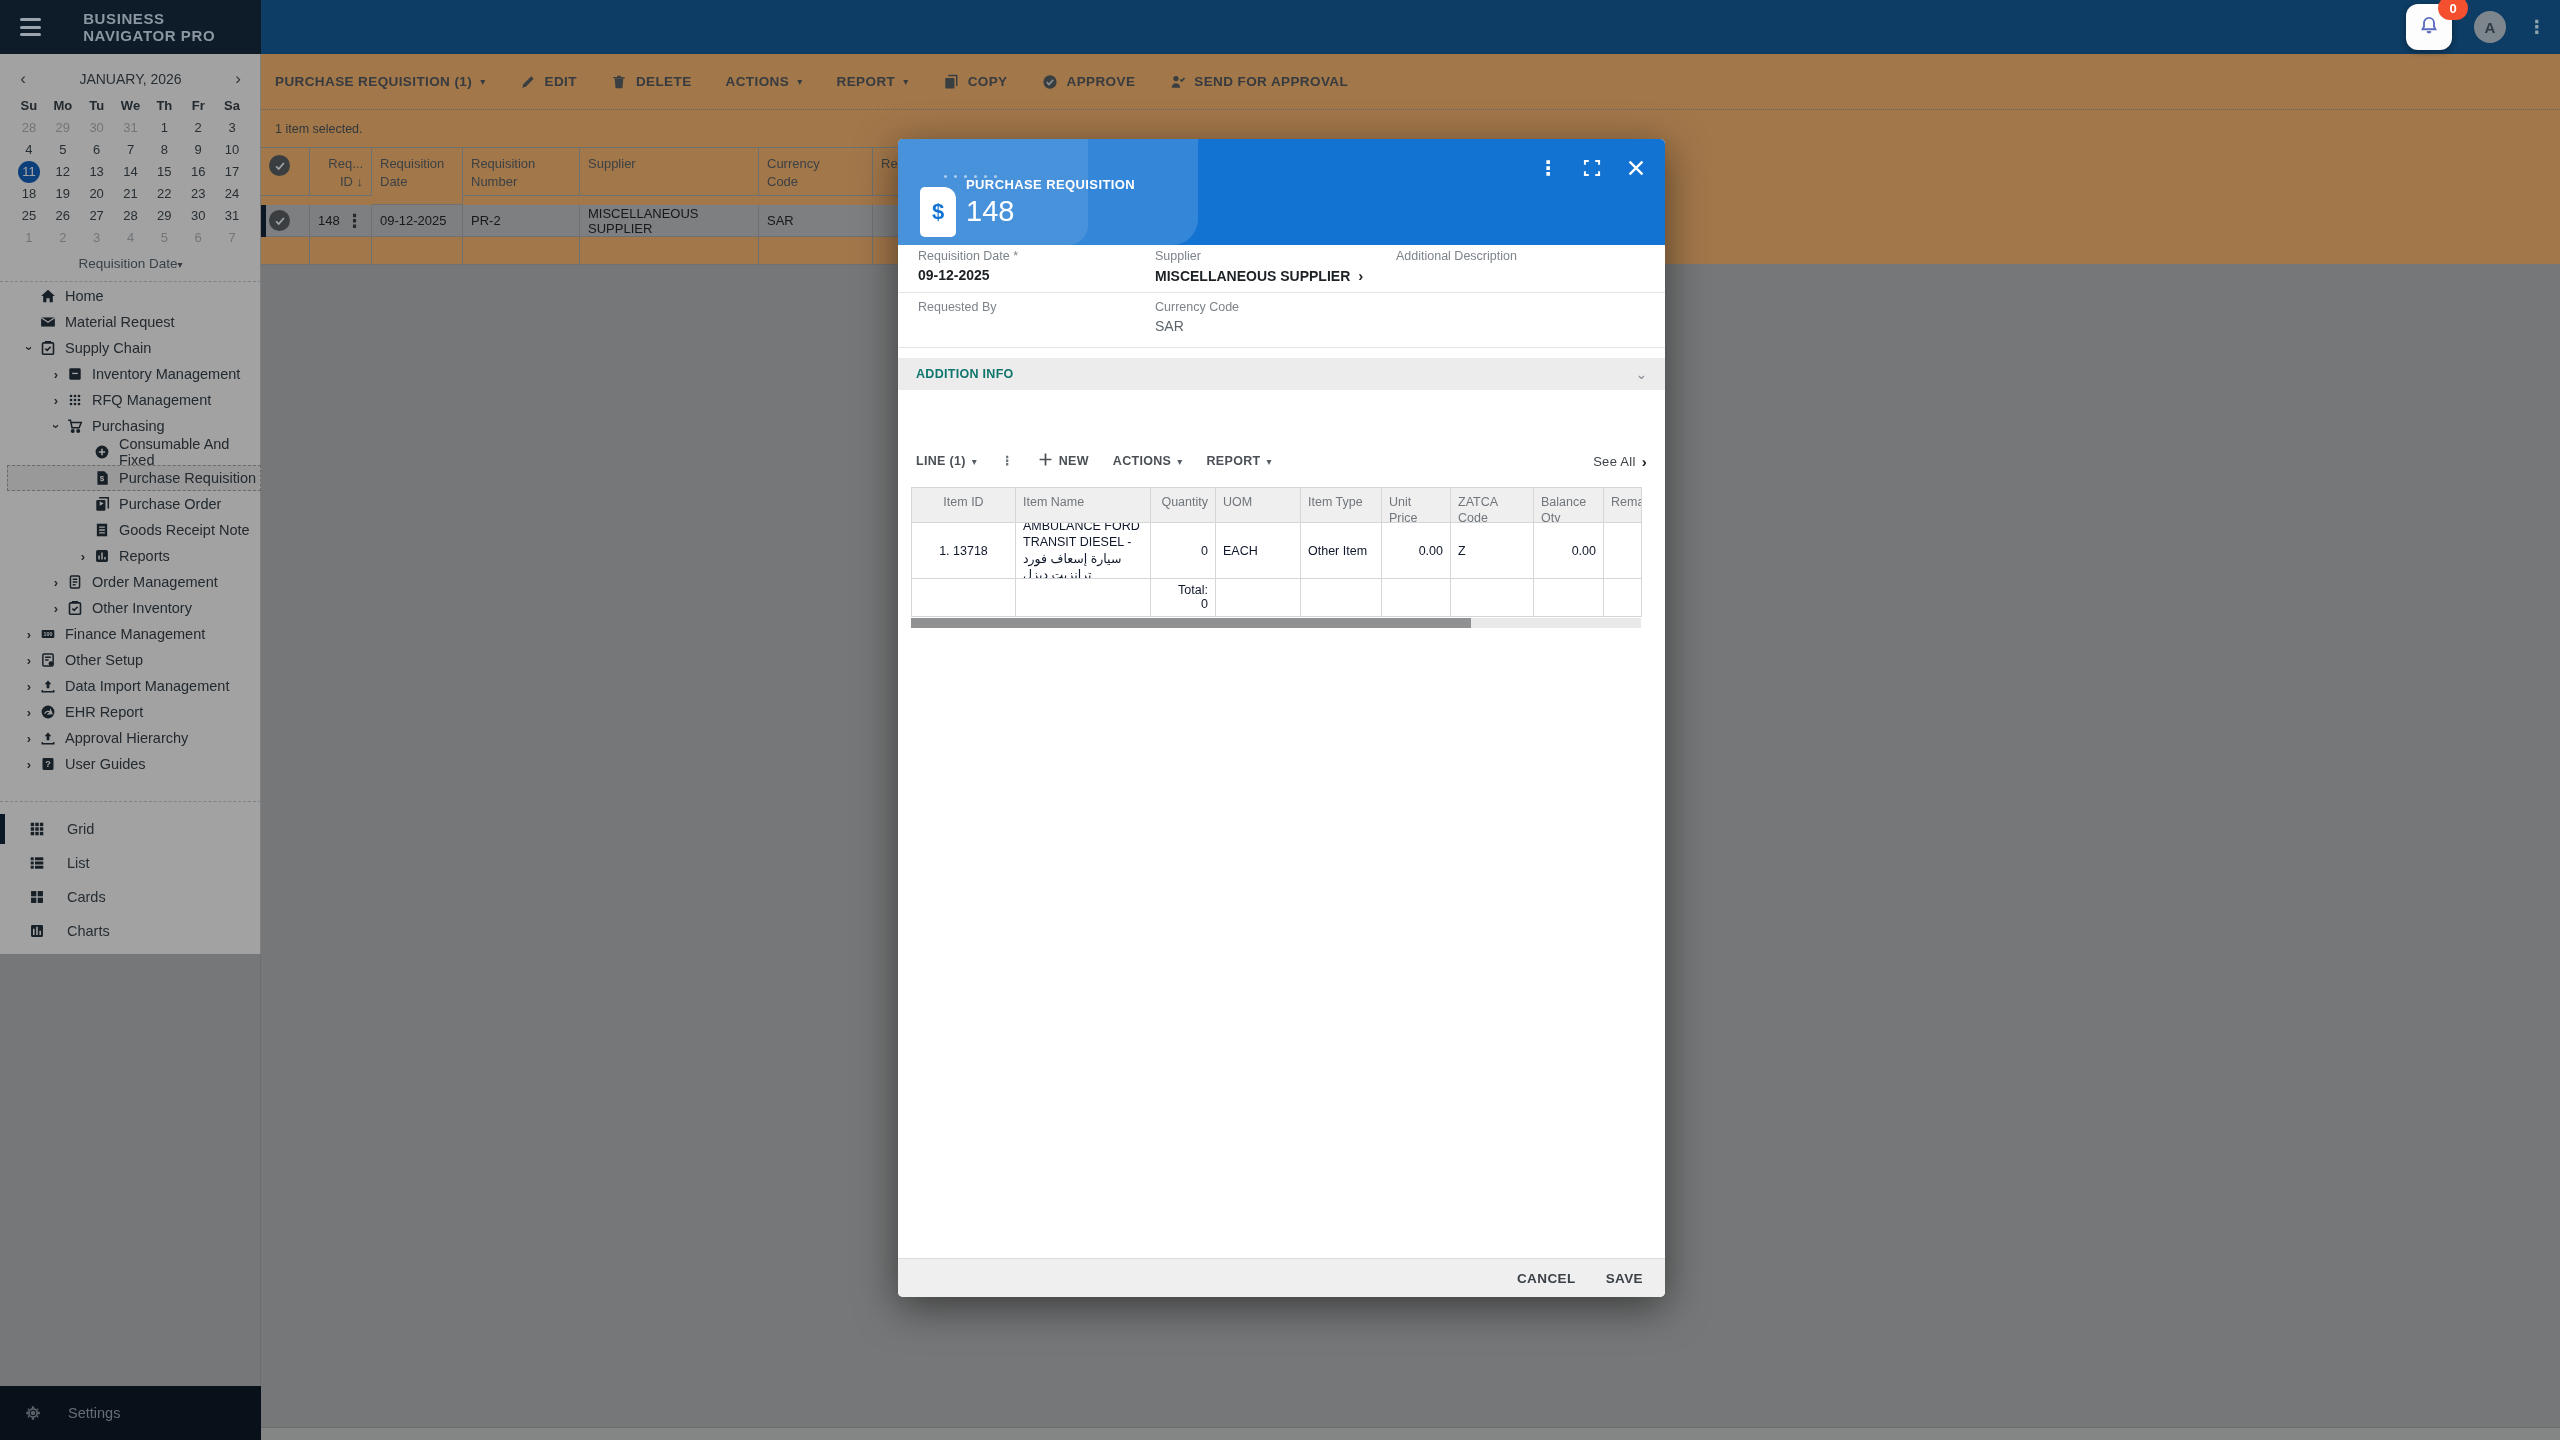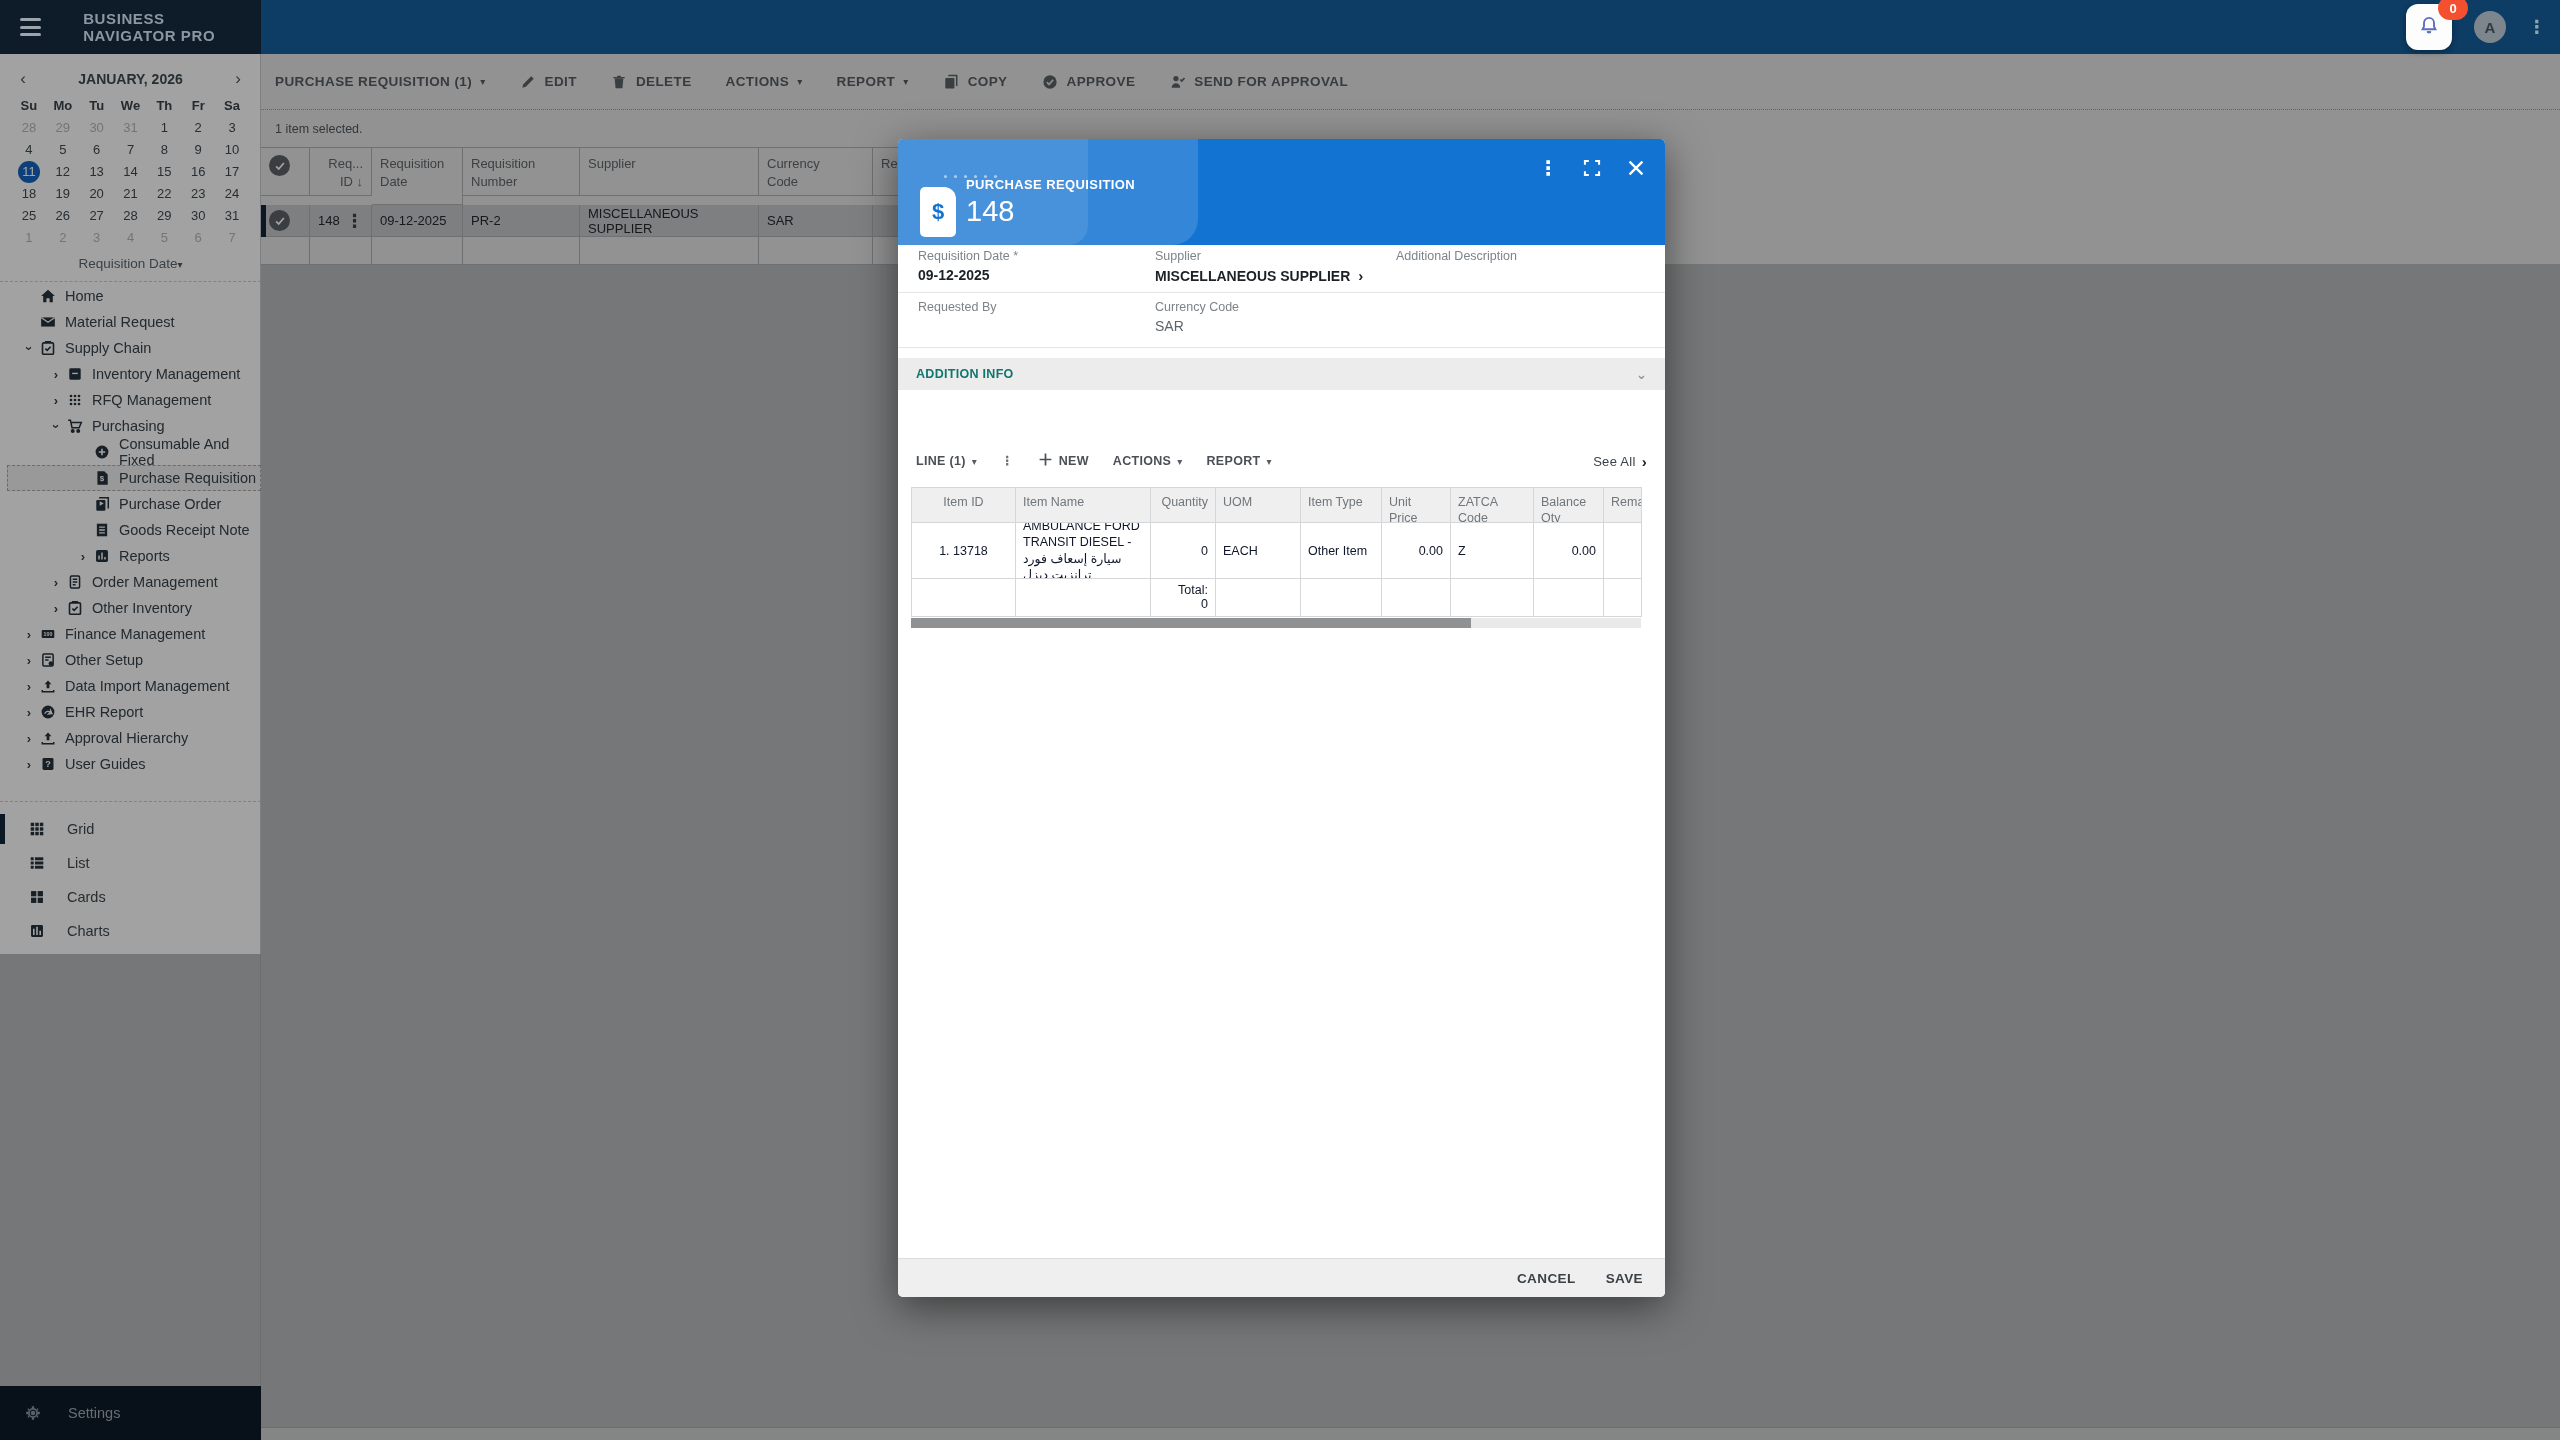--- a/index.html
+++ b/index.html
@@ -17,21 +17,21 @@
   #notif-btn { position:relative; width:46px; height:46px; background:#fdfdfd; border-radius:12px; display:flex; align-items:center; justify-content:center; box-shadow:0 2px 6px rgba(0,0,0,.35); cursor:pointer; }
   #notif-badge { position:absolute; top:-8px; right:-16px; min-width:30px; height:24px; background:#f4502f; border-radius:12px; color:#fff; font-size:13px; font-weight:bold; display:flex; align-items:center; justify-content:center; padding:0 8px; }
   #avatar { width:32px; height:32px; border-radius:50%; background:#7d868d; color:#2f3b44; font-weight:bold; font-size:15px; display:flex; align-items:center; justify-content:center; cursor:pointer; }
   .kebab { color:#90a4ae; font-size:18px; font-weight:bold; cursor:pointer; line-height:1; }
 
   
   #sidebar { position:absolute; left:0; top:54px; width:261px; height:900px; background:#fdfdfd; border-right:1px solid #c4c7c9; z-index:1; }
   #sidebar-lower { position:absolute; left:0; top:954px; width:261px; height:432px; background:#b9babc; border-right:1px solid #a9abad; z-index:1; }
   #cal { position:absolute; left:0; top:14px; width:261px; }
   #cal-head { display:flex; align-items:center; padding:0 16px; height:22px; }
-  #cal-title { flex:1; text-align:center; font-size:14px; font-weight:bold; color:#3f4a52; }
+  #cal-title { flex:1; text-align:center; font-size:14px; font-weight:normal; color:#3f4a52; }
   .cal-arrow { color:#4a5560; font-size:17px; cursor:pointer; width:14px; text-align:center; }
   #cal-grid { display:grid; grid-template-columns:repeat(7,1fr); padding:6px 12px 0; row-gap:1px; }
   .cal-dh { text-align:center; font-size:13px; font-weight:bold; color:#37424b; height:20px; line-height:20px; }
   .cal-d { text-align:center; font-size:13px; color:#3f4a52; height:21px; line-height:21px; cursor:pointer; position:relative; }
   .cal-d.muted { color:#b3b8bc; }
   .cal-d.sel { color:#fff; }
   .cal-d.sel::before { content:""; position:absolute; left:50%; top:50%; transform:translate(-50%,-50%); width:22px; height:22px; background:#1565c0; border-radius:50%; z-index:-1; }
   .cal-d.sel { z-index:0; }
   #cal-filter { text-align:center; font-size:13.5px; color:#5a6771; margin-top:8px; cursor:pointer; }
   #cal-sep { border-bottom:1px dashed #c9cdd1; margin:10px 0 4px; }
@@ -48,21 +48,21 @@
   #views { position:absolute; left:0; top:758px; width:261px; }
   .view-item { position:relative; display:flex; align-items:center; height:34px; font-size:14.5px; color:#3d4850; cursor:pointer; padding-left:26px; }
   .view-item .nav-ico { margin-right:22px; }
   .view-item.sel::before { content:""; position:absolute; left:0; top:2px; bottom:2px; width:5px; background:#14243a; }
   #views-sep { position:absolute; left:0; top:944px; width:261px; border-bottom:1px solid #c9cdd1; }
   #settings-bar { position:absolute; left:0; top:1386px; width:261px; height:54px; background:#0e1c29; display:flex; align-items:center; gap:18px; padding-left:22px; z-index:2; }
   #settings-bar .nav-ico { color:#8b98a1; } #settings-label { color:#9fabb4; font-size:14.5px; }
 
   
   #main { position:absolute; left:261px; top:54px; width:2299px; height:1386px; background:#b9babc; z-index:1; }
-  #main-top { position:absolute; left:0; top:0; width:2299px; height:210px; background:#e5e5e5; }
+  #main-top { position:absolute; left:0; top:0; width:2299px; height:210px; background:#fdba74; }
   #toolbar { position:absolute; left:0; top:0; width:2299px; height:56px; display:flex; align-items:center; gap:34px; padding-left:14px; border-bottom:1px dotted #9a9d9f; }
   .tb-item { display:flex; align-items:center; gap:8px; font-size:13.5px; font-weight:bold; letter-spacing:.4px; color:#565d63; cursor:pointer; white-space:nowrap; }
   .tb-item .nav-ico { color:#5a6167; margin:0; }
   .caret { font-size:10px; color:#565d63; }
   #sel-text { position:absolute; left:14px; top:68px; font-size:12.5px; color:#4f565c; }
   
   #gtable { position:absolute; left:0; top:93px; }
   .g-row { display:flex; }
   .g-cell { border-right:1px solid #aeb0b2; border-bottom:1px solid #aeb0b2; font-size:13px; color:#23292e; padding:4px 8px; display:flex; align-items:center; overflow:hidden; }
   .g-head .g-cell { color:#5f666b; border-top:1px solid #aeb0b2; align-items:flex-start; padding-top:7px; line-height:1.35; }

